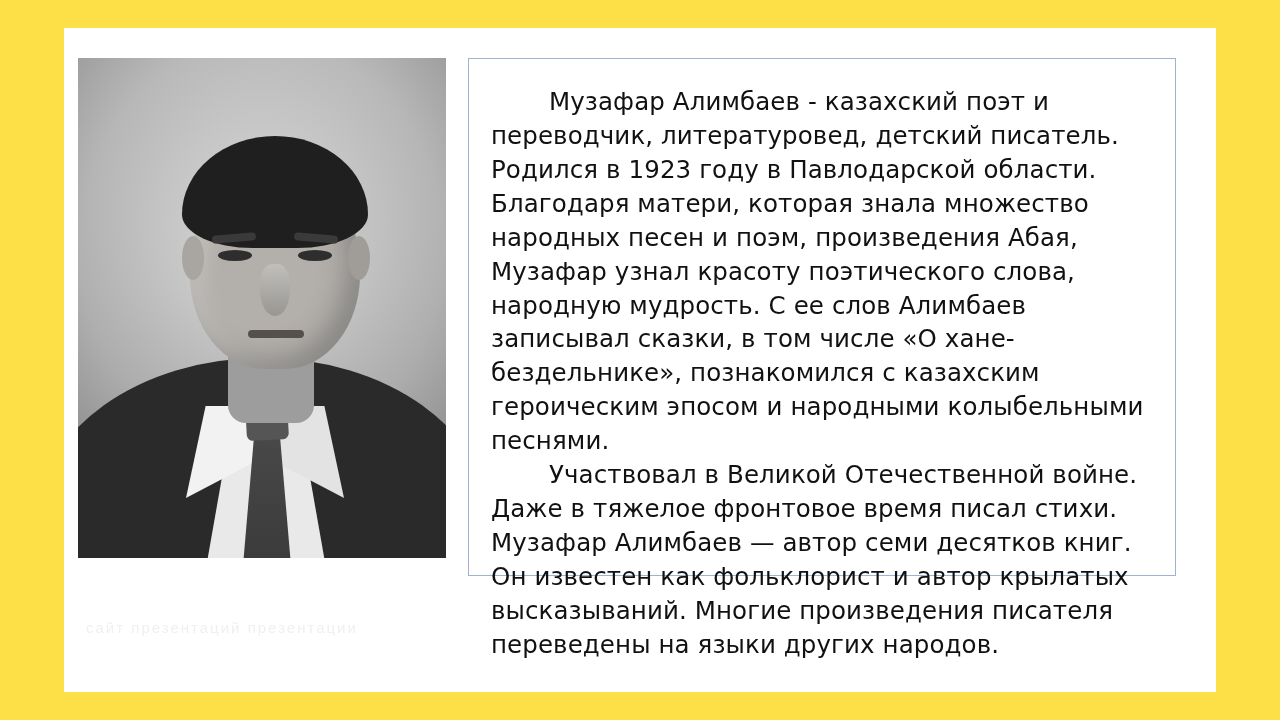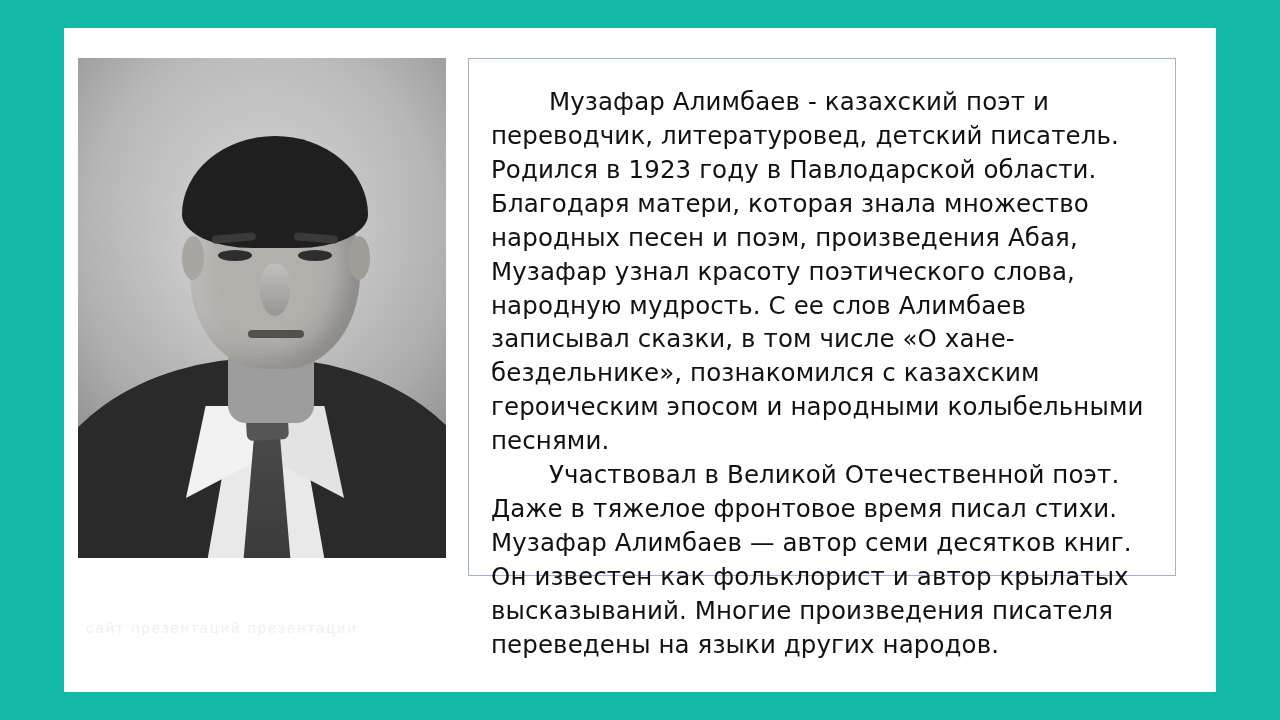--- a/index.html
+++ b/index.html
@@ -12,21 +12,21 @@
     height: 720px;
     overflow: hidden;
     font-family: "Liberation Sans", sans-serif;
   }
   .slide-stage {
     position: absolute;
     left: 0;
     top: 0;
     width: 1280px;
     height: 720px;
-    background: #14b8a6;
+    background: #fde047;
   }
   .slide-canvas {
     position: absolute;
     left: 64px;
     top: 28px;
     width: 1152px;
     height: 664px;
     background: #ffffff;
   }
   .portrait-frame {
@@ -252,20 +252,20 @@
         <div class="brow-r"></div>
         <div class="eye-l"></div>
         <div class="eye-r"></div>
         <div class="nose"></div>
         <div class="mouth"></div>
       </div>
     </div>
 
     <div class="textbox">
       <p class="body-text">Музафар Алимбаев - казахский поэт и переводчик, литературовед, детский писатель. Родился в  1923 году в Павлодарской области. Благодаря матери, которая знала множество народных песен и поэм, произведения Абая, Музафар узнал красоту поэтического  слова, народную мудрость. С ее слов Алимбаев записывал сказки, в том числе «О хане-бездельнике», познакомился  с казахским героическим эпосом и народными колыбельными  песнями.</p>
-      <p class="body-text">Участвовал в  Великой Отечественной поэт. Даже в тяжелое фронтовое время писал стихи. Музафар Алимбаев — автор семи десятков книг. Он известен как фольклорист и автор крылатых высказываний. Многие  произведения писателя переведены на языки других народов.</p>
+      <p class="body-text">Участвовал в  Великой Отечественной войне. Даже в тяжелое фронтовое время писал стихи. Музафар Алимбаев — автор семи десятков книг. Он известен как фольклорист и автор крылатых высказываний. Многие  произведения писателя переведены на языки других народов.</p>
     </div>
 
     <div class="watermark">сайт презентаций
 презентации</div>
 
   </div>
 </div>
 
 </body></html>

